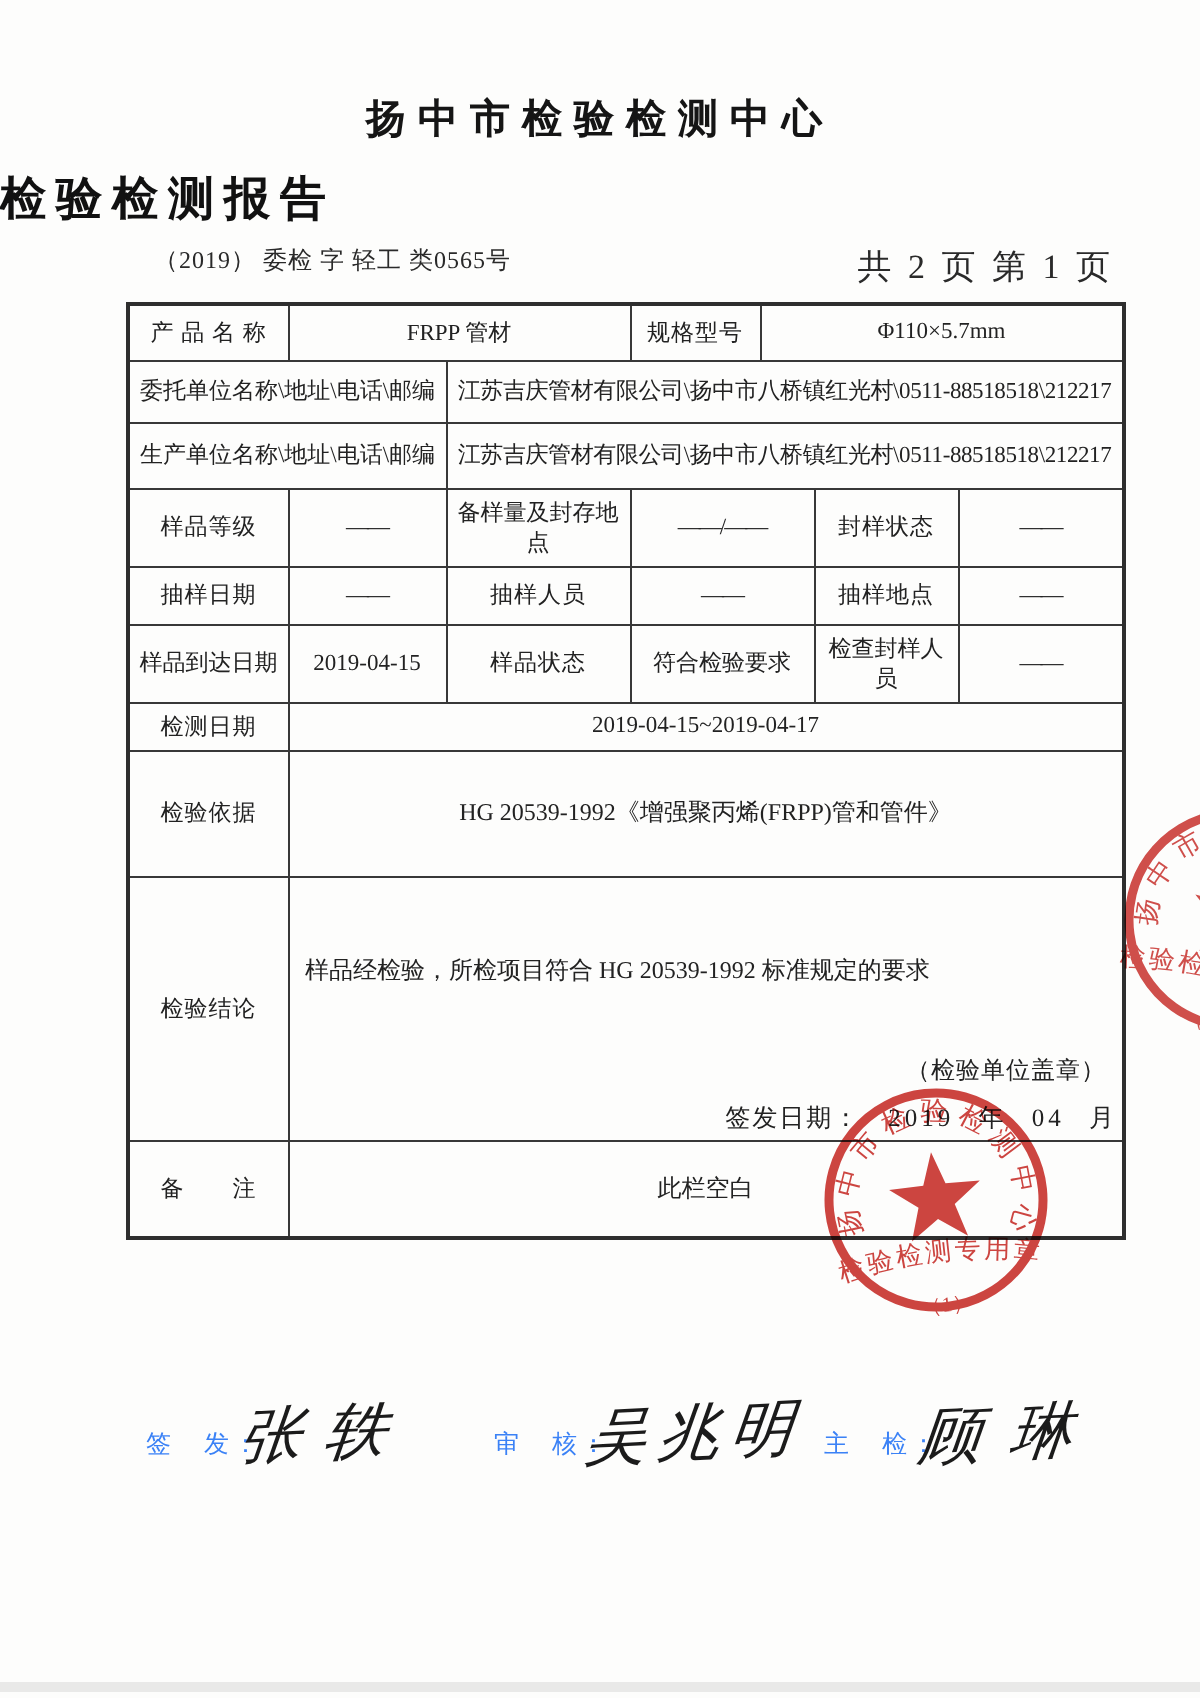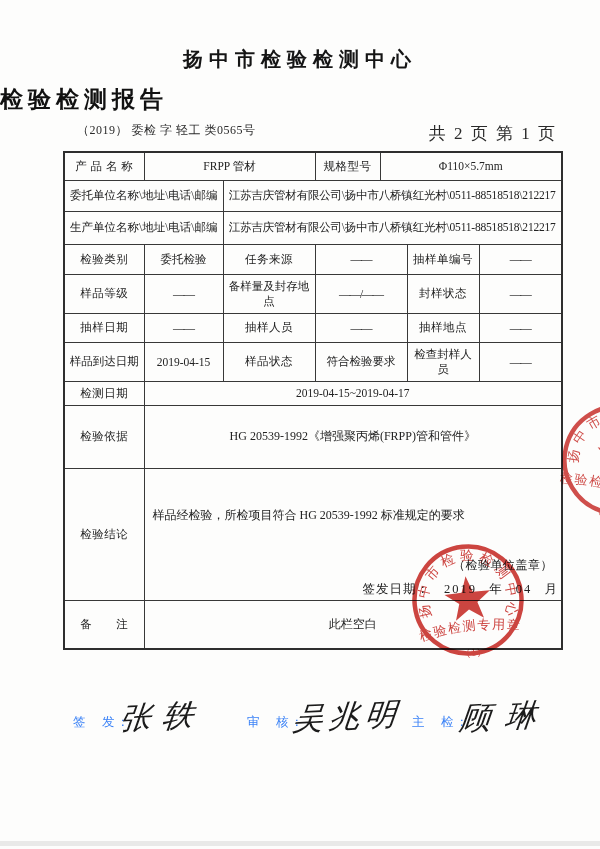--- a/index.html
+++ b/index.html
@@ -93,28 +93,20 @@
       <td colspan="3">Φ110×5.7mm</td>
     </tr>
     <tr style="height:31px">
       <td colspan="2" class="lbl small">委托单位名称\地址\电话\邮编</td>
       <td colspan="5" class="unit-val">江苏吉庆管材有限公司\扬中市八桥镇红光村\0511-88518518\212217</td>
     </tr>
     <tr style="height:33px">
       <td colspan="2" class="lbl small">生产单位名称\地址\电话\邮编</td>
       <td colspan="5" class="unit-val">江苏吉庆管材有限公司\扬中市八桥镇红光村\0511-88518518\212217</td>
     </tr>
-    <tr style="height:30px">
-      <td class="lbl">检验类别</td>
-      <td>委托检验</td>
-      <td class="lbl">任务来源</td>
-      <td colspan="2" class="dash">——</td>
-      <td class="lbl">抽样单编号</td>
-      <td class="dash">——</td>
-    </tr>
     <tr style="height:27px">
       <td class="lbl">样品等级</td>
       <td class="dash">——</td>
       <td class="lbl small">备样量及封存地点</td>
       <td colspan="2" class="dash">——/——</td>
       <td class="lbl">封样状态</td>
       <td class="dash">——</td>
     </tr>
     <tr style="height:29px">
       <td class="lbl">抽样日期</td>

